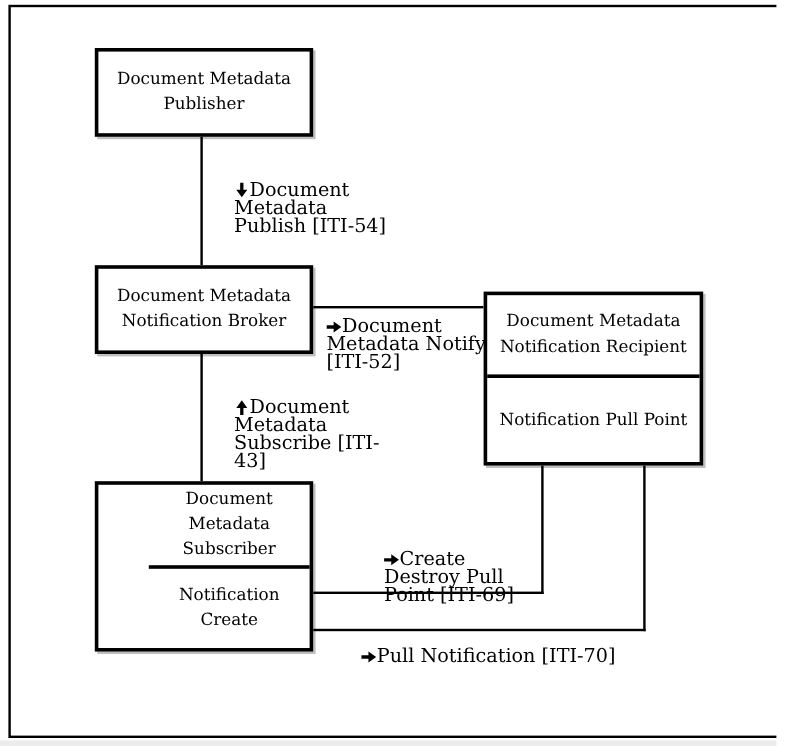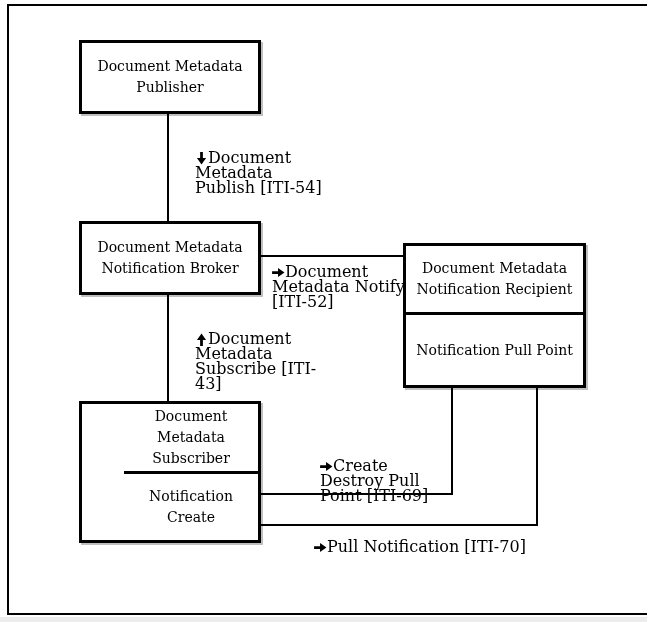--- a/index.html
+++ b/index.html
@@ -75,21 +75,21 @@
   .tlabel {
     position: absolute;
     font-size: 16px;
     line-height: 15px;
     text-align: left;
   }
   #label-iti54 { left: 195px; top: 150px; width: 134px; }
   #label-iti52 { left: 272px; top: 264px; width: 134px; }
   #label-iti53 { left: 195px; top: 331px; width: 134px; }
   #label-iti69 { left: 306px; top: 458px; width: 130px; margin-left: 14px; }
-  #label-iti70 { left: 314px; top: 539px; white-space: nowrap; }
+  #label-iti70 { left: 301px; top: 539px; white-space: nowrap; }
   .arrow {
     display: inline-block;
     width: 13px; height: 11px;
     vertical-align: -1px;
   }
   .arrow svg { display: block; width: 13px; height: 11px; }
   .arrow-down svg { transform: rotate(90deg); }
   .arrow-up   svg { transform: rotate(-90deg); }
 </style>
 </head>

